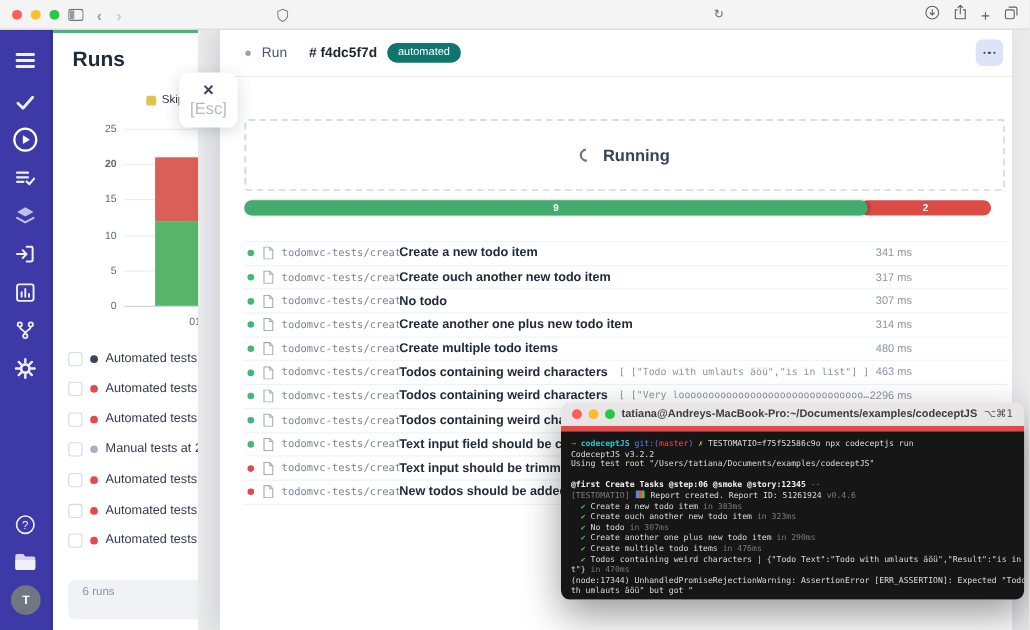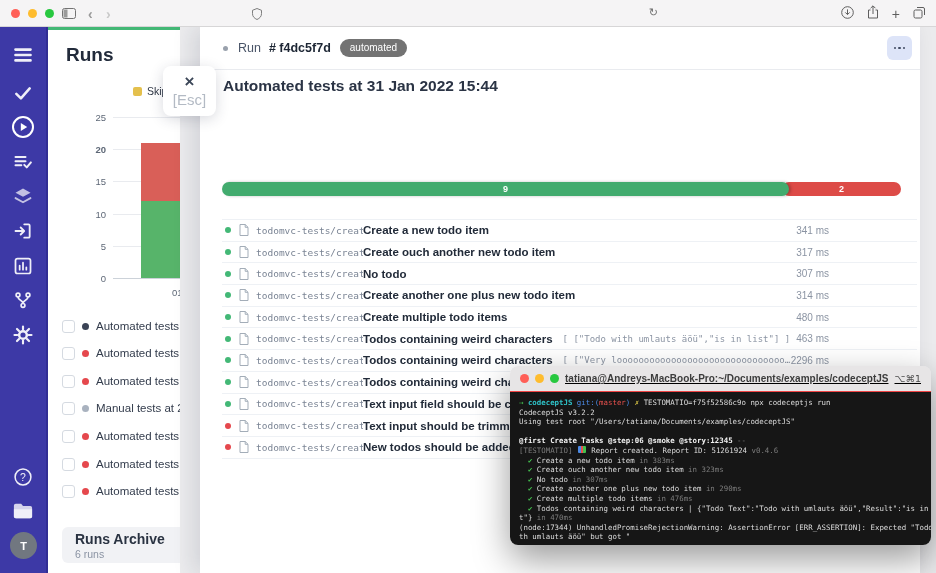--- a/index.html
+++ b/index.html
@@ -53,23 +53,23 @@
   .archive-title { font-size:14px; font-weight:bold; color:#2a3342; }
   .archive-sub { font-size:10.5px; color:#8a93a3; margin-top:1px; }
 
   
   .rightstrip { position:absolute; left:920px; right:0; top:27px; bottom:0; background:#ebebed; z-index:6; }
   .panel { position:absolute; left:200px; top:27px; width:720px; bottom:0; background:#fff;
            box-shadow:-7px 0 20px rgba(25,30,60,.12); z-index:10; }
   .detail-header { position:absolute; top:0; left:0; right:0; height:43px; background:#fff;
                    border-bottom:1px solid #e9ebef; display:flex; align-items:center; padding-left:23px; }
   .hdr-dot { width:5px; height:5px; border-radius:50%; background:#99a1ac; margin-right:10px; }
-  .hdr-run { font-size:12.5px; color:#4a5568; margin-right:8px; }
+  .hdr-run { font-size:12.5px; color:#4a5568; margin-right:20px; }
   .hdr-id { font-size:12.5px; font-weight:bold; color:#1d2634; }
-  .badge { margin-left:9px; background:#737373; color:#fff; font-size:10px; padding:3px 10px 4px;
+  .badge { margin-left:9px; background:#0f766e; color:#fff; font-size:10px; padding:3px 10px 4px;
            border-radius:10px; }
   .more-btn { margin-left:auto; margin-right:8px; width:25px; height:24px; border-radius:6px;
               background:#dde4f8; display:flex; align-items:center; justify-content:center; gap:2px; cursor:pointer; }
   .more-btn i { width:2.5px; height:2.5px; border-radius:50%; background:#3f4b63; display:block; }
   .detail-title { position:absolute; top:50px; left:23px; font-size:15.5px; font-weight:bold; color:#2b3445; }
   .running-box { position:absolute; left:22px; top:81px; width:692px; height:66px;
                  border:2px dashed #d9dde4; border-radius:4px;
                  display:flex; align-items:center; justify-content:center; gap:9px; }
   .spinner { width:12px; height:12px; border-radius:50%; border:2px solid #6b7689;
              border-top-color:transparent; border-right-color:transparent; transform:rotate(40deg); }
@@ -96,22 +96,22 @@
   
   .close-card { position:absolute; left:163px; top:66px; width:53px; height:50px; background:#fff;
                 border-radius:8px; box-shadow:0 3px 14px rgba(40,45,70,.18); z-index:30;
                 display:flex; flex-direction:column; align-items:center; justify-content:center; cursor:pointer; }
   .close-x { font-size:17px; line-height:15px; color:#3c4758; font-weight:bold; }
   .close-esc { font-size:15px; color:#b3bac4; margin-top:2px; }
 
   
   .terminal { position:absolute; left:510px; top:366px; width:421px; height:179px; z-index:50;
               border-radius:8px; box-shadow:0 14px 36px rgba(0,0,0,.40); }
-  .term-bar { height:26px; background:#e7e5e6; border-radius:8px 8px 0 0; border-bottom:1px solid #ef4444;
-              display:flex; align-items:center; padding:0 10px;text-decoration:underline; }
+  .term-bar { height:26px; background:#e7e5e6; border-radius:8px 8px 0 0; border-bottom:5px solid #ef4444;
+              display:flex; align-items:center; padding:0 10px; }
   .term-lights { display:flex; gap:6px; }
   .term-light { width:9px; height:9px; border-radius:50%; }
   .term-title { flex:1; text-align:center; font-size:10px; font-weight:bold; color:#3c3c3c;
                 white-space:nowrap; overflow:hidden; }
   .term-short { font-size:9.5px; color:#4c4c4c; font-family:"DejaVu Sans",sans-serif; }
   .term-body { height:153px; background:#161616; border-radius:0 0 8px 8px; padding:6px 9px;
                font-family:"DejaVu Sans Mono","DejaVu Sans","Liberation Mono",monospace;
                font-size:7.4px; line-height:9.6px; color:#dcdcdc; white-space:pre; overflow:hidden; }
   .tline { height:9.6px; }
   .tg{color:#43c04e;} .tc{color:#2fc5cb;font-weight:bold;} .tb{color:#4b8ae5;} .trd{color:#e5504d;}
@@ -278,21 +278,20 @@
           <span class="run-dot" style="background: rgb(229, 72, 77);"></span>
           <span class="run-label">Automated tests at 26 Jan</span>
         </div>
         <div class="run-item" style="top: 455px;">
           <span class="run-check"></span>
           <span class="run-dot" style="background: rgb(229, 72, 77);"></span>
           <span class="run-label">Automated tests at 26 Jan</span>
         </div>
       </div>
     <div class="archive">
-      <div class="archive-title">Runs Archive</div>
       <div class="archive-sub">6 runs</div>
     </div>
   <div class="gridline zero" style="top: 251px;"></div>
       <div class="ytick" style="top: 246px;">0</div>
       <div class="gridline" style="top: 218.8px;"></div>
       <div class="ytick" style="top: 213.8px;">5</div>
       <div class="gridline" style="top: 186.6px;"></div>
       <div class="ytick" style="top: 181.6px;">10</div>
       <div class="gridline" style="top: 154.4px;"></div>
       <div class="ytick" style="top: 149.4px;">15</div>
@@ -311,21 +310,24 @@
       <span class="hdr-dot"></span>
       <span class="hdr-run">Run</span>
       <span class="hdr-id"># f4dc5f7d</span>
       <span class="badge">automated</span>
       <span class="more-btn">
           <i></i>
           <i></i>
           <i></i>
         </span>
     </div>
-    <div class="detail-title">Automated tests at 31 Jan 2022 15:44</div>
+    <div class="running-box">
+      <span class="spinner"></span>
+      <span class="running-label">Running</span>
+    </div>
     <div class="progress">
       <div class="p-pass" id="p-pass" style="background: rgb(66, 171, 110);">9</div>
       <div class="p-fail" id="p-fail" style="background: rgb(221, 75, 71);">2</div>
     </div>
     <div class="tests" id="tests">
         <div class="test-row">
           <span class="t-dot" style="background: rgb(67, 184, 118);"></span>
           <span class="t-doc">
             <svg width="10" height="12" viewBox="0 0 10 12">
               <path d="M1 .5h5.2L9 3.3V11.5H1z" fill="none" stroke="#a3adb8"></path>

